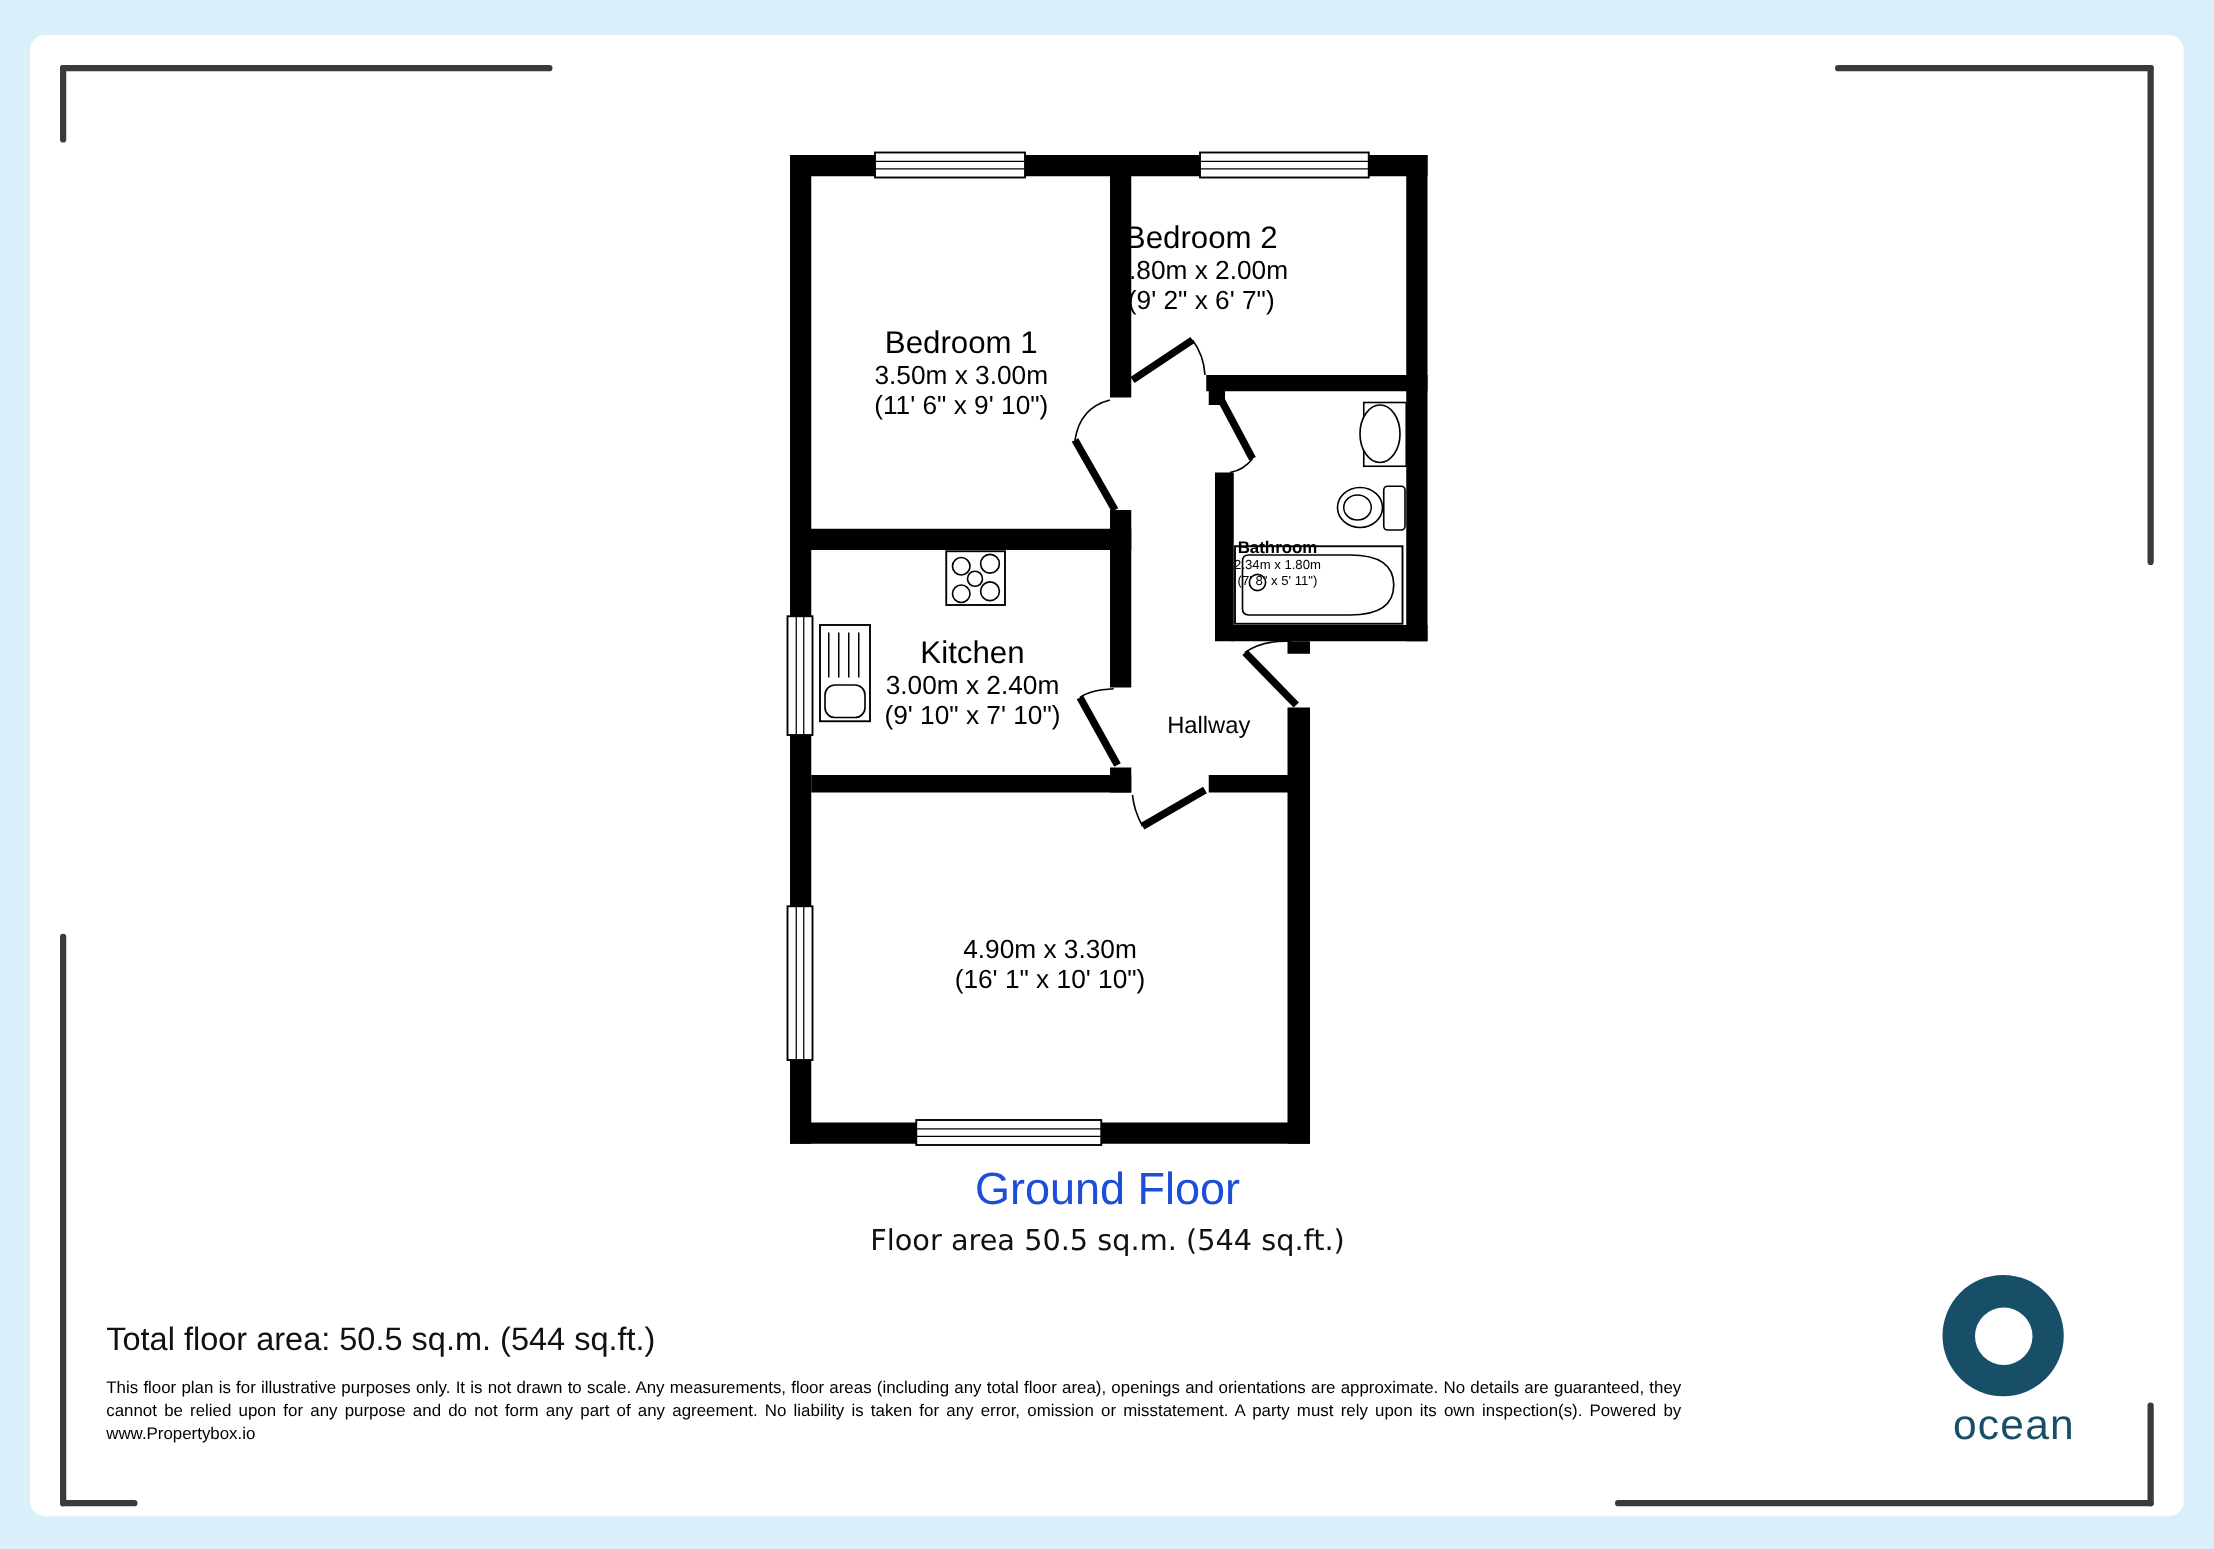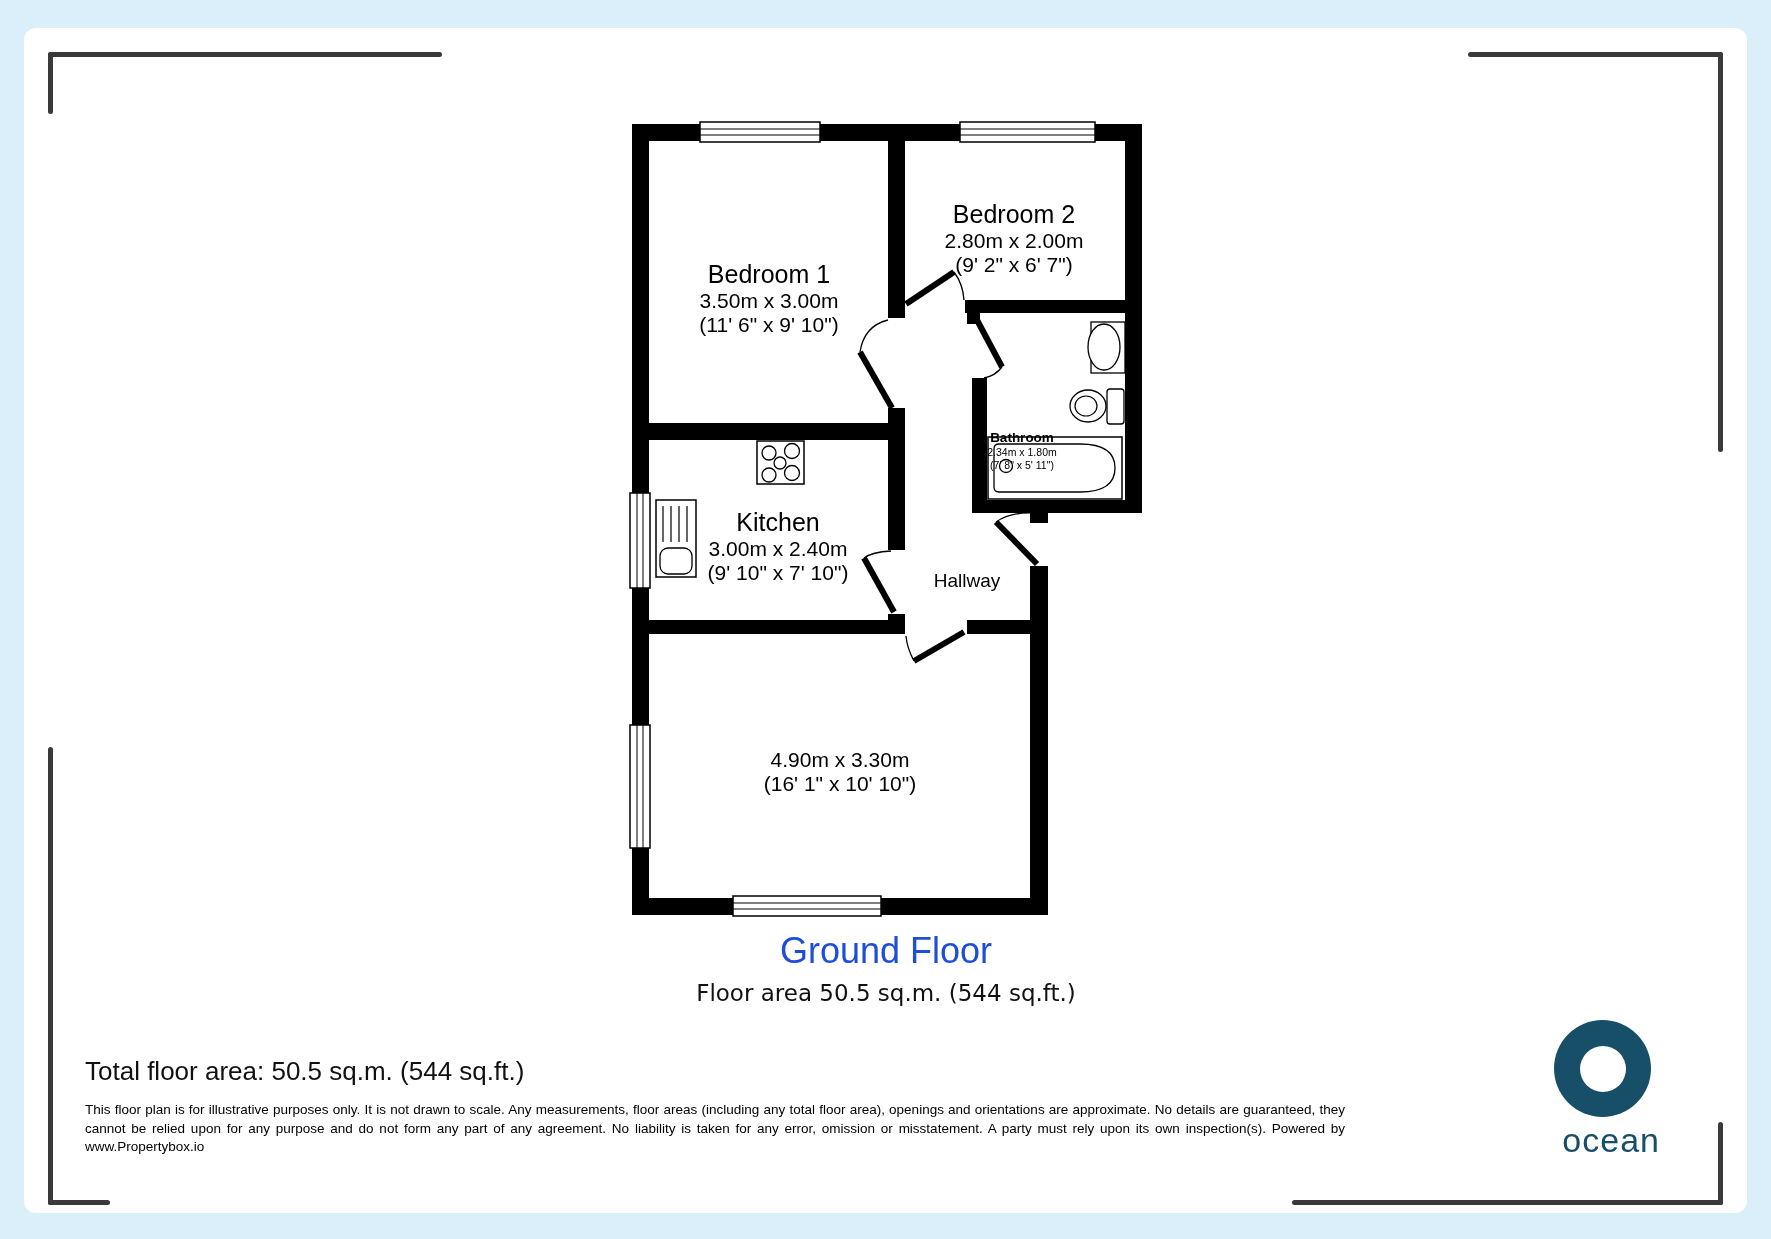--- a/index.html
+++ b/index.html
@@ -24,21 +24,21 @@
   .bk-br-v{left:1718px;top:1122px;width:5px;height:83px;}
 
   .plan-svg{position:absolute;left:0;top:0;width:1771px;height:1239px;pointer-events:none;}
 
   .room-label{position:absolute;text-align:center;line-height:1;}
   .room-name{font-size:25px;line-height:29px;}
   .room-dim{font-size:21px;line-height:24px;}
   .room-label.small .room-name{font-size:13.5px;line-height:16px;font-weight:bold;margin-top:44px;}
   .room-label.small .room-dim{font-size:10.5px;line-height:12.5px;}
   .lbl-bedroom1{left:650px;top:260px;width:238px;}
-  .lbl-bedroom2{left:905px;top:176px;width:218px;margin-top:24px;}
+  .lbl-bedroom2{left:852px;top:176px;width:218px;}
   .lbl-bathroom{left:966px;top:386px;width:112px;}
   .lbl-kitchen{left:660px;top:508px;width:236px;}
   .lbl-hallway{left:906px;top:570px;width:122px;}
   .lbl-hallway .room-name{font-size:19px;line-height:22px;}
   .lbl-lounge{left:650px;top:748px;width:380px;}
 
   .floor-title{
     position:absolute;left:586px;top:930px;width:600px;text-align:center;
     font-family:Liberation Sans, sans-serif;font-size:36px;color:#1d4ed8;
   }

